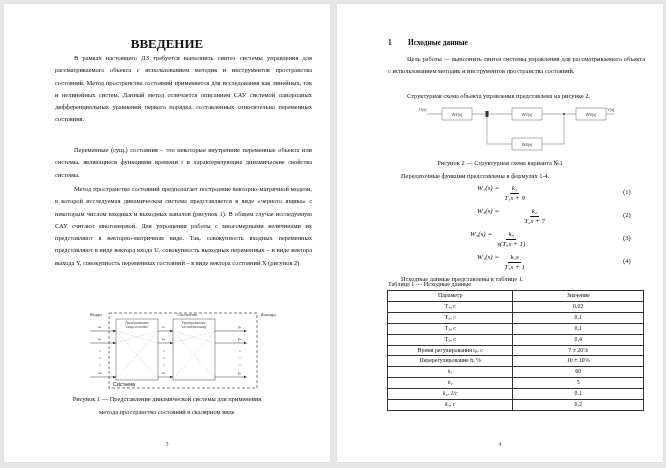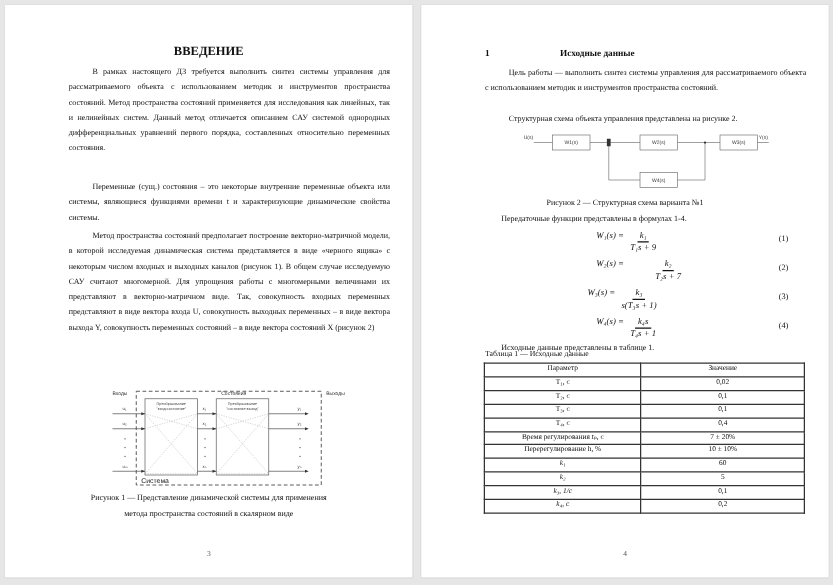--- a/index.html
+++ b/index.html
@@ -6,21 +6,21 @@
   body {
     width: 666px; height: 468px; background: #e6e6e6; position: relative; overflow: hidden;
     font-family: "Liberation Serif", "DejaVu Serif", serif; color: #111;
   }
   .page {
     position: absolute; top: 4px; width: 326px; height: 458px; background: #fff;
     box-shadow: 0 0 1px #c8c8c8;
   }
   #page-left { left: 4px; }
   #page-right { left: 337px; }
-  .h-center { position: absolute; left: 0; right: 0; text-align: center; font-weight: bold; font-size: 10px; }
+  .h-center { position: absolute; left: 0; right: 0; text-align: center; font-weight: bold; font-size: 13px; }
   .para {
     position: absolute; left: 51px; width: 257px; font-size: 6.4px; line-height: 12.3px;
     text-align: justify; text-indent: 19px; margin: 0;
   }
   .caption { position: absolute; left: 0; right: 0; text-align: center; font-size: 6.4px; line-height: 12.8px; }
   .page-num { position: absolute; left: 0; right: 0; text-align: center; font-size: 6px; color: #555; }
   .sec-title { position: absolute; left: 71px; font-size: 7.4px; font-weight: bold; }
   .sec-num { position: absolute; left: 51px; font-size: 7.4px; font-weight: bold; }
   svg text { font-family: "Liberation Sans", "DejaVu Sans", sans-serif; }
   .formula { position: absolute; font-size: 7px; font-style: italic; display: flex; align-items: flex-start; }
@@ -110,21 +110,21 @@
     </g>
   </svg>
 
   <div class="caption" style="top:389px;">Рисунок 1 — Представление динамической системы для применения</div>
   <div class="caption" style="top:402px;">метода пространства состояний в скалярном виде</div>
   <div class="page-num" style="top:437px;">3</div>
 </div>
 
 <div class="page" id="page-right">
   <div class="sec-num" style="top:34px;">1</div>
-  <div class="sec-title" style="top:34px;margin-left:40px;">Исходные данные</div>
+  <div class="sec-title" style="top:34px;">Исходные данные</div>
   <p class="para" style="top:49px;">Цель работы — выполнить синтез системы управления для рассматриваемого объекта с использованием методик и инструментов пространства состояний.</p>
   <p class="para" style="top:86px;">Структурная схема объекта управления представлена на рисунке 2.</p>
 
   <svg style="position:absolute; left:80px; top:100px;" width="200" height="52" viewBox="0 0 200 52">
     <g stroke="#666" stroke-width="0.5" fill="none">
       <rect x="25" y="4" width="30" height="12"></rect>
       <rect x="95" y="4" width="30" height="12"></rect>
       <rect x="159" y="4" width="30" height="12"></rect>
       <rect x="95" y="34" width="30" height="12"></rect>
       <line x1="10" y1="10" x2="25" y2="10"></line>

